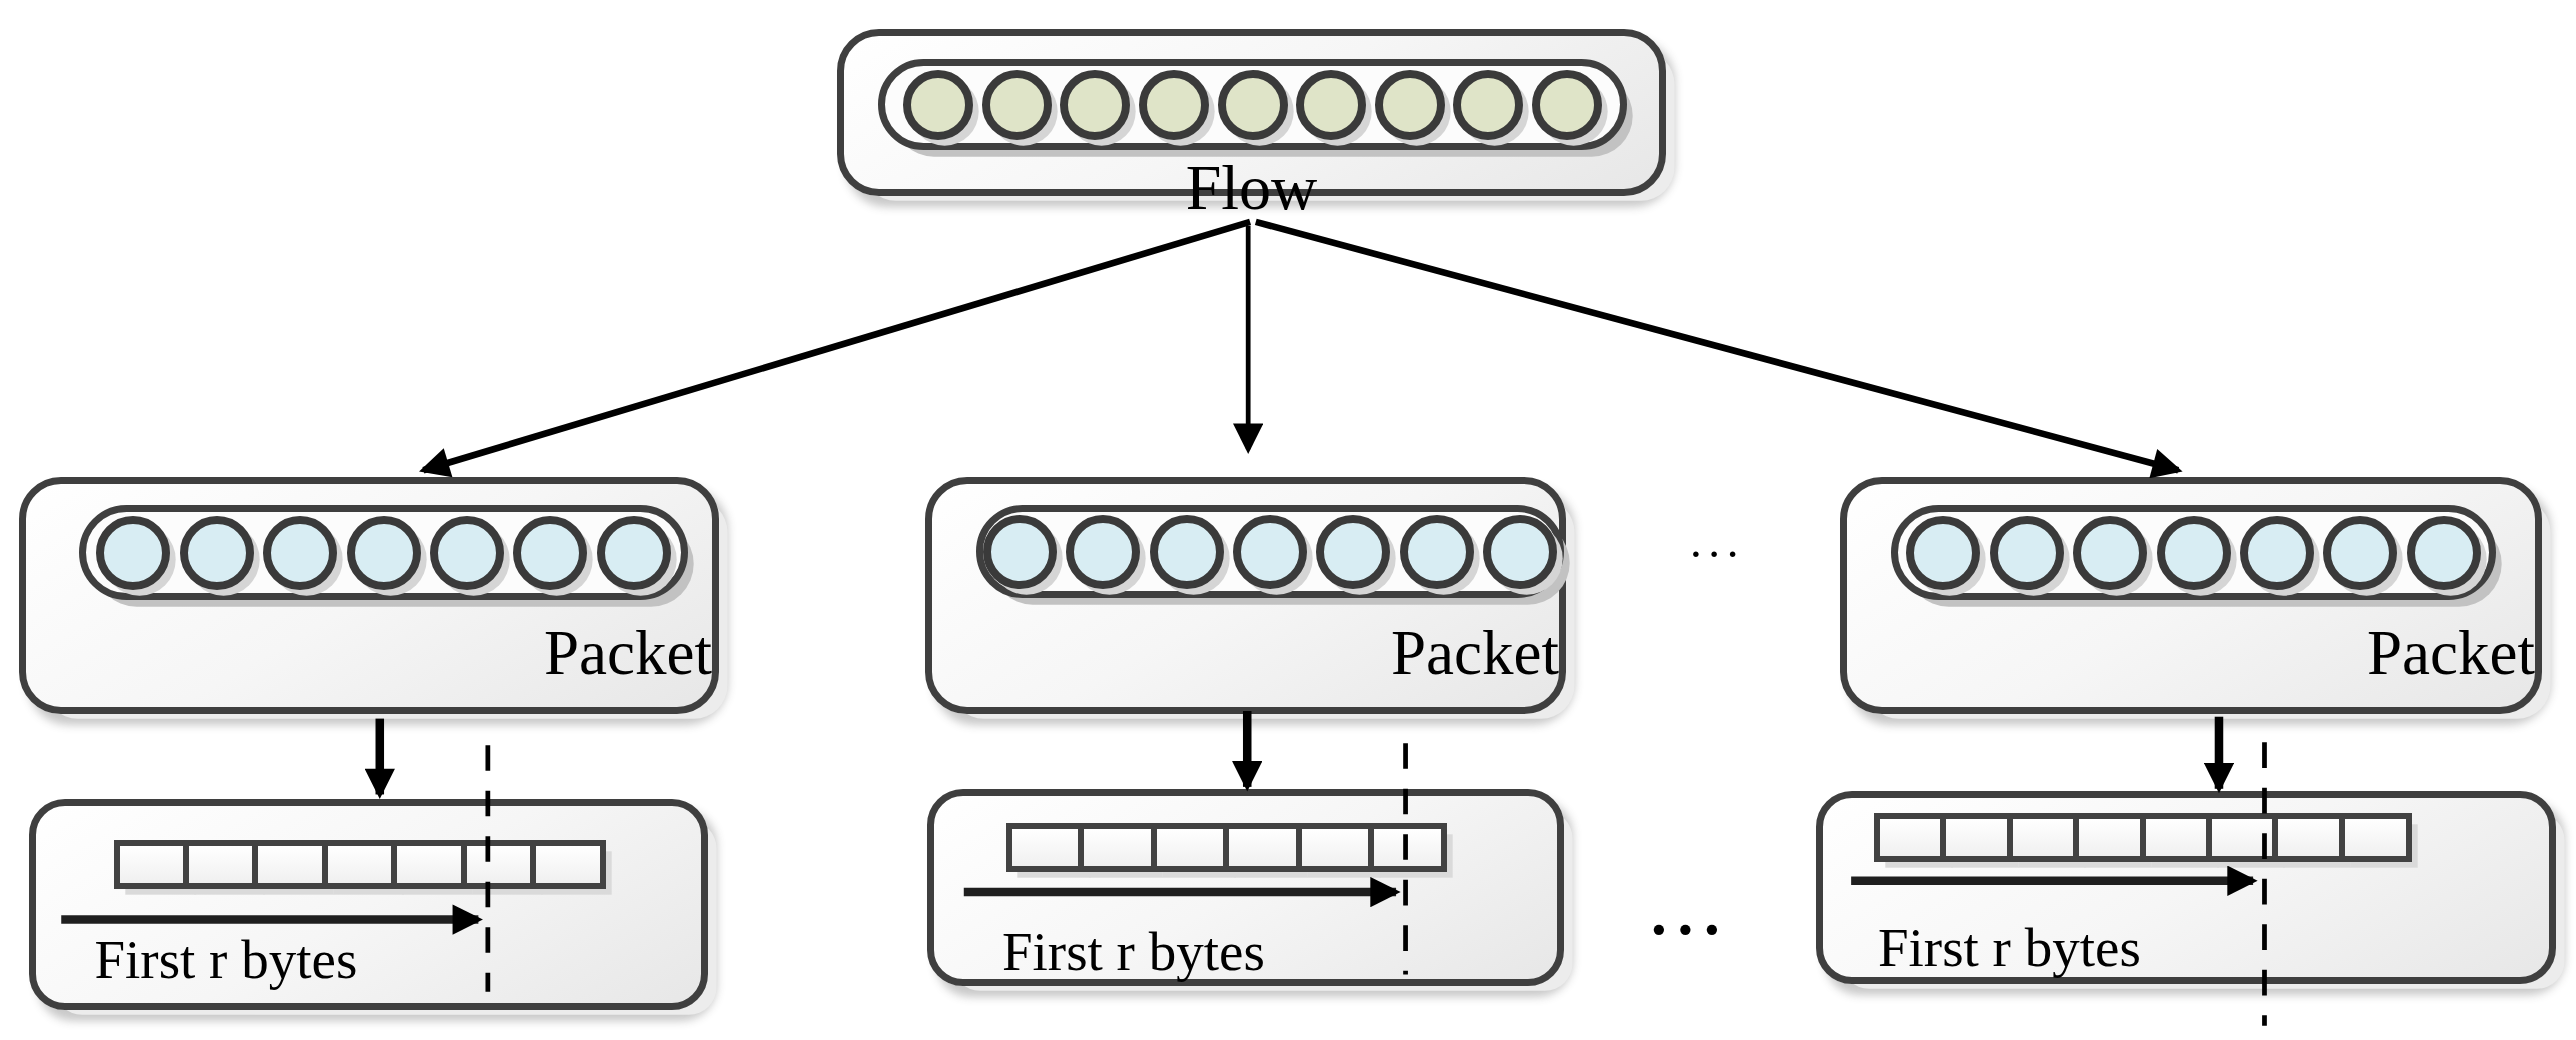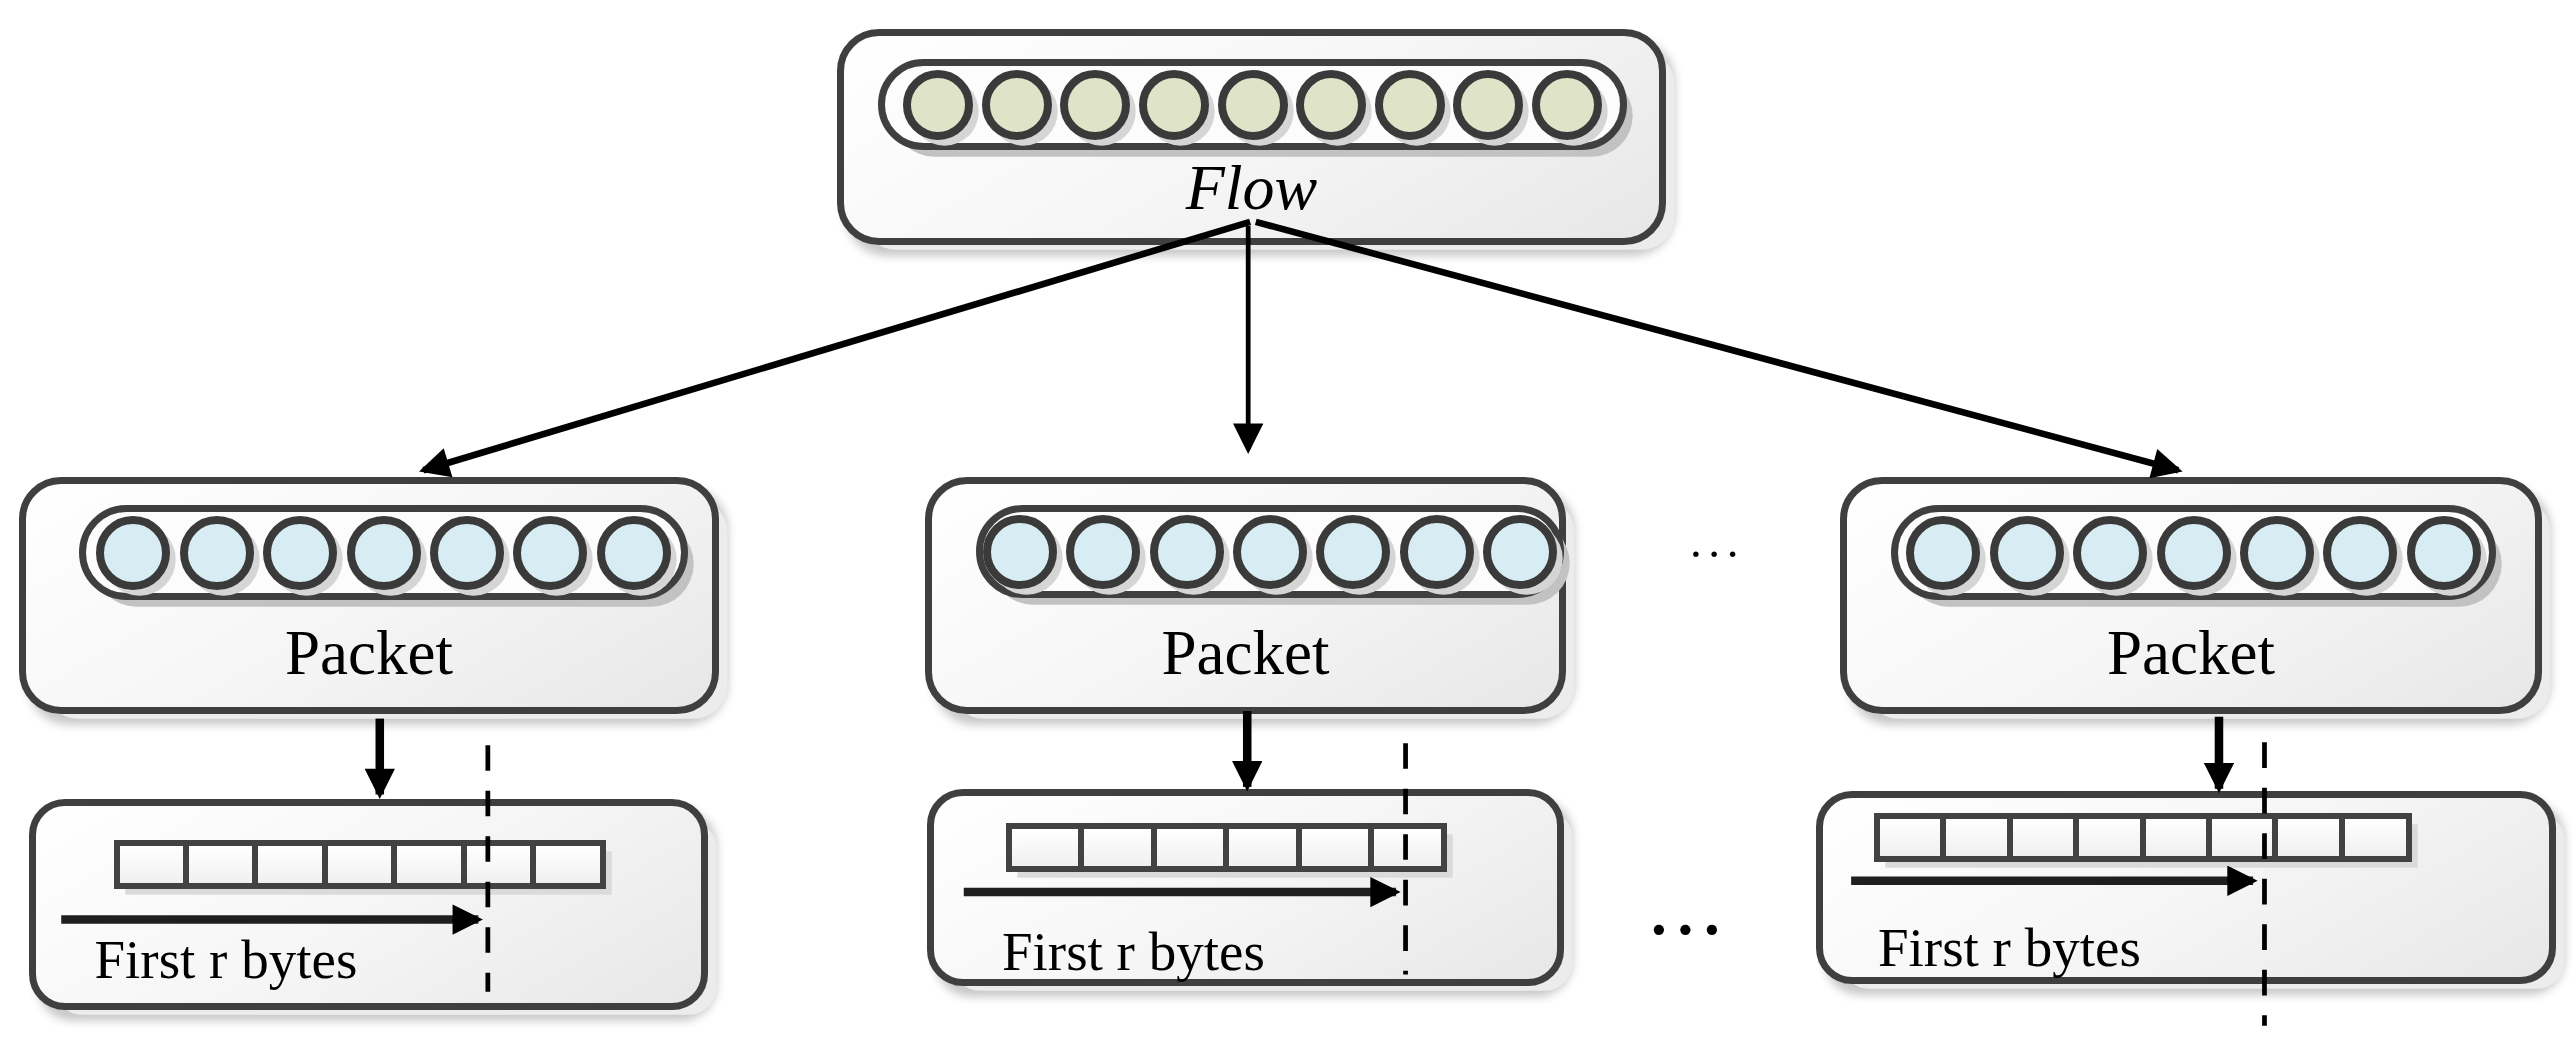--- a/index.html
+++ b/index.html
@@ -47,21 +47,21 @@
   .packet-dot { width: 74px; height: 74px; margin: 0 4.7px;   background: var(--packet-dot, #d8edf3); }
 
   .label {
     position: absolute;
     color: #000;
     white-space: nowrap;
     line-height: 1;
   }
   .label-center { left: 0; right: 0; text-align: center; }
   .flow-label   { font-size: 64px; }
-  .packet-label { font-size: 63px; }
+  .packet-label { font-size: 63px; text-align: right; }
   .bytes-label  { font-size: 55px; margin-top: 16px; }
 
   
   .cells { position: absolute; display: flex; }
   .cell {
     box-sizing: border-box;
     height: 49px;
     border: 6.6px solid #424242;
     background: linear-gradient(180deg, #ffffff 0%, #f0f0f0 100%);
     box-shadow: 8.5px 8.5px 0 -2.8px #dadada;
@@ -90,21 +90,21 @@
   }
   .al { stroke: var(--arrow, #000); fill: none; }
   .bl { stroke: #1f1f1f; fill: none; }
   .dl { stroke: #000; stroke-width: 5; stroke-dasharray: 27 21; fill: none; }
 </style>
 </head>
 <body>
 
 <div class="canvas">
 
-  <div class="node" style="left:837px; top:29px; width:829px; height:216px;font-style:italic;">
+  <div class="node" style="left:837px; top:29px; width:829px; height:167px;">
     <div class="pill" style="left:34px; top:23px; width:749px; height:91px;">
         <span class="dot flow-dot"></span>
         <span class="dot flow-dot"></span>
         <span class="dot flow-dot"></span>
         <span class="dot flow-dot"></span>
         <span class="dot flow-dot"></span>
         <span class="dot flow-dot"></span>
         <span class="dot flow-dot"></span>
         <span class="dot flow-dot"></span>
         <span class="dot flow-dot"></span>

